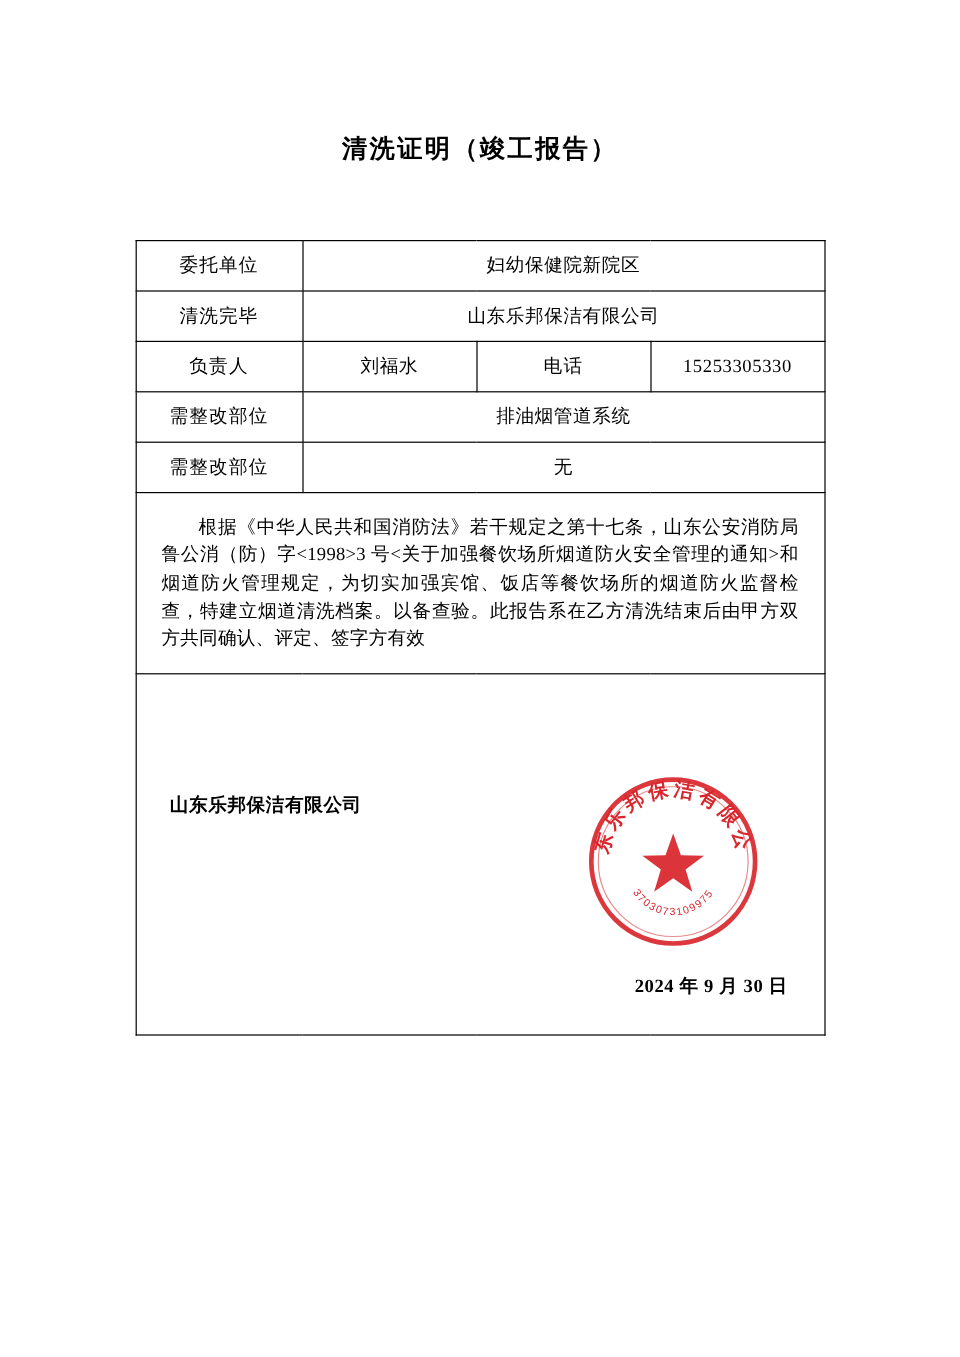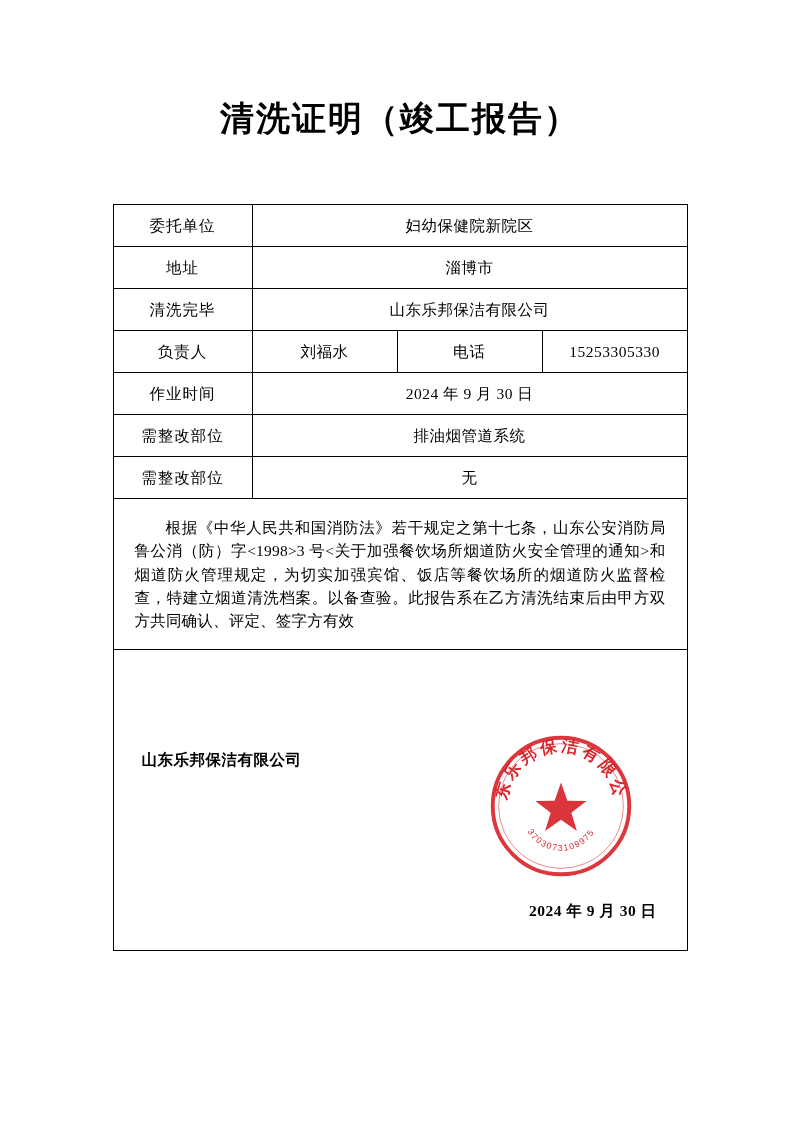--- a/index.html
+++ b/index.html
@@ -16,24 +16,24 @@
     overflow: hidden;
   }
   .page {
     position: relative;
     width: 800px;
     height: 1131px;
     box-sizing: border-box;
   }
   .doc-title {
     text-align: center;
-    font-size: 34px;
+    font-size: 21px;
     font-weight: bold;
     letter-spacing: 2px;
-    margin: 0;
+    margin: 14px;
     padding-top: 96px;
     font-family: "Liberation Serif", "DejaVu Serif", serif;
   }
   .cert-table {
     margin: 62px auto 0 auto;
     width: 575px;
     border-collapse: collapse;
     table-layout: fixed;
   }
   .cert-table td {
@@ -111,36 +111,28 @@
 
   <h1 class="doc-title">清洗证明（竣工报告）</h1>
 
   <table class="cert-table">
     <tbody>
         <tr>
       <td class="label-cell">委托单位</td>
       <td class="value-cell" colspan="3">妇幼保健院新院区</td>
     </tr>
     <tr>
-      <td class="label-cell">地址</td>
-      <td class="value-cell" colspan="3">淄博市</td>
-    </tr>
-    <tr>
       <td class="label-cell">清洗完毕</td>
       <td class="value-cell" colspan="3">山东乐邦保洁有限公司</td>
     </tr>
     <tr>
       <td class="label-cell">负责人</td>
       <td class="value-cell mid-value">刘福水</td>
       <td class="label-cell mid-label">电话</td>
       <td class="value-cell">15253305330</td>
-    </tr>
-    <tr>
-      <td class="label-cell">作业时间</td>
-      <td class="value-cell" colspan="3">2024 年 9 月 30 日</td>
     </tr>
     <tr>
       <td class="label-cell">需整改部位</td>
       <td class="value-cell" colspan="3">排油烟管道系统</td>
     </tr>
     <tr>
       <td class="label-cell">需整改部位</td>
       <td class="value-cell" colspan="3">无</td>
     </tr>
     <tr>

